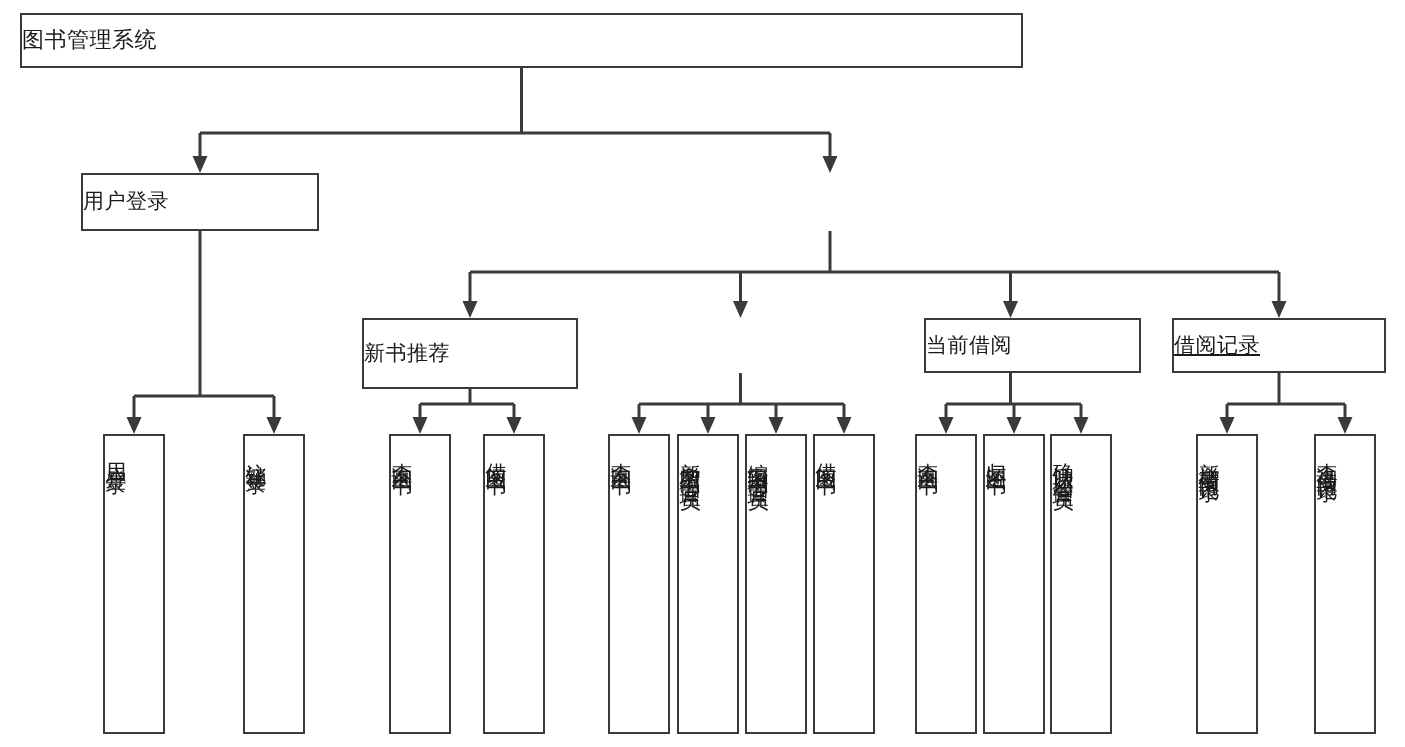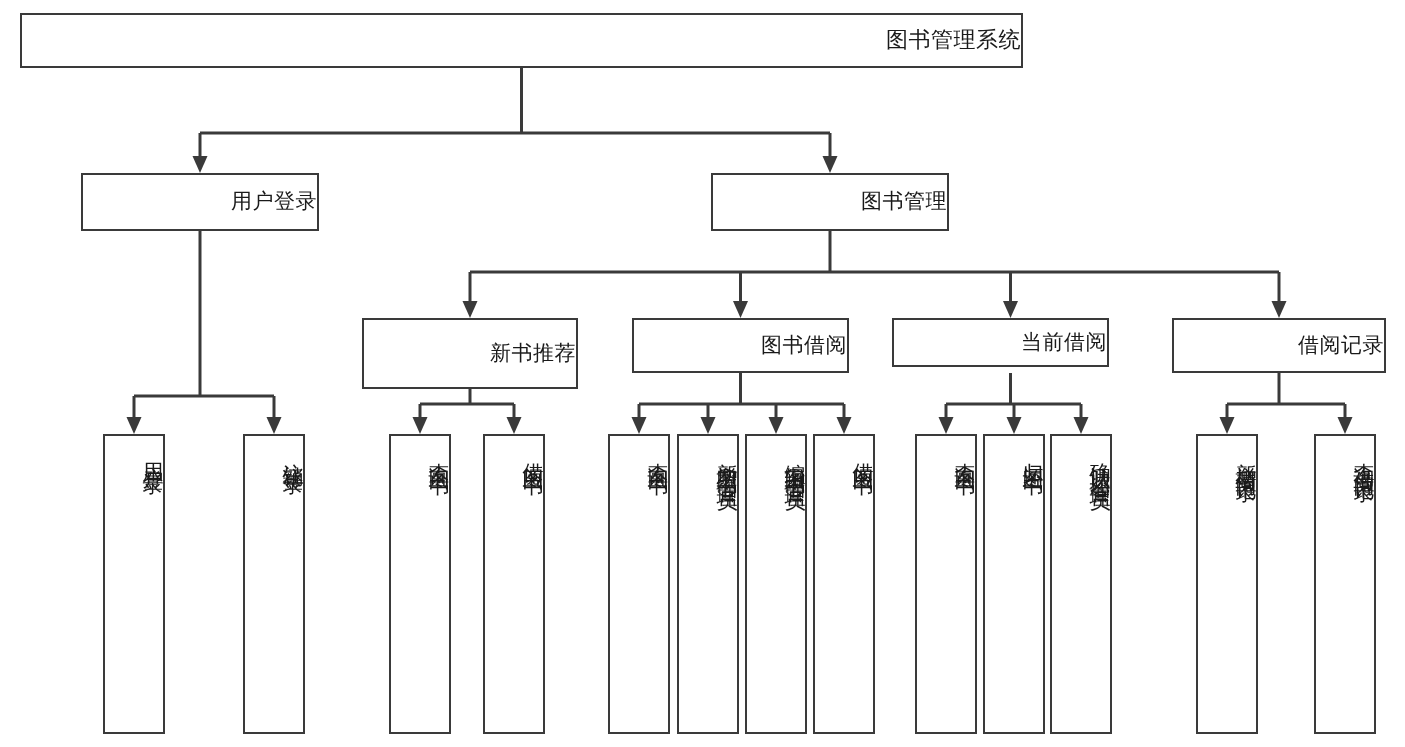--- a/index.html
+++ b/index.html
@@ -25,21 +25,21 @@
     height: 747px;
     pointer-events: none;
   }
   .node {
     position: absolute;
     box-sizing: border-box;
     background: #ffffff;
     border: 2.5px solid #3a3a3a;
     display: flex;
     align-items: center;
-    justify-content: flex-end;
+    justify-content: flex-start;
     color: #1a1a1a;
     z-index: 2;
   }
   .node .label {
     display: block;
     text-align: center;
     line-height: 1.12;
     letter-spacing: 0.5px;
   }
   .node.horiz .label {
@@ -131,34 +131,28 @@
       <polygon points="1337.5,417 1352.5,417 1345,434" fill="#3a3a3a"></polygon>
     </svg>
 
   <div class="node root horiz" id="n-root" style="left: 20px; top: 13px; width: 1003px; height: 55px;">
     <span class="label">图书管理系统</span>
   </div>
 
   <div class="node horiz" id="n-l2_user_login" style="left: 81px; top: 173px; width: 238px; height: 58px;">
     <span class="label">用户登录</span>
   </div>
-  <div class="node horiz" id="n-l2_book_manage" style="left: 711px; top: 173px; width: 238px; height: 58px;">
-    <span class="label">图书管理</span>
-  </div>
 
   <div class="node horiz" id="n-l3_new_book_rec" style="left: 362px; top: 318px; width: 216px; height: 71px;">
     <span class="label">新书推荐</span>
   </div>
-  <div class="node horiz" id="n-l3_book_borrow" style="left: 632px; top: 318px; width: 217px; height: 55px;">
-    <span class="label">图书借阅</span>
-  </div>
-  <div class="node horiz" id="n-l3_current_borrow" style="left: 892px; top: 318px; width: 217px; height: 49px;">
+  <div class="node horiz" id="n-l3_current_borrow" style="left: 924px; top: 318px; width: 217px; height: 55px;">
     <span class="label">当前借阅</span>
   </div>
-  <div class="node horiz" id="n-l3_borrow_record" style="left: 1172px; top: 318px; width: 214px; height: 55px;">
+  <div class="node horiz" id="n-l3_borrow_record" style="left: 1172px; top: 318px; width: 214px; height: 55px; text-decoration: underline;">
     <span class="label">借阅记录</span>
   </div>
 
   <div class="node vert" id="n-leaf_user_login" style="left: 103px; top: 434px; width: 62px; height: 300px;">
     <span class="label">用户登录</span>
   </div>
   <div class="node vert" id="n-leaf_logout" style="left: 243px; top: 434px; width: 62px; height: 300px;">
     <span class="label">注销登录</span>
   </div>
 

